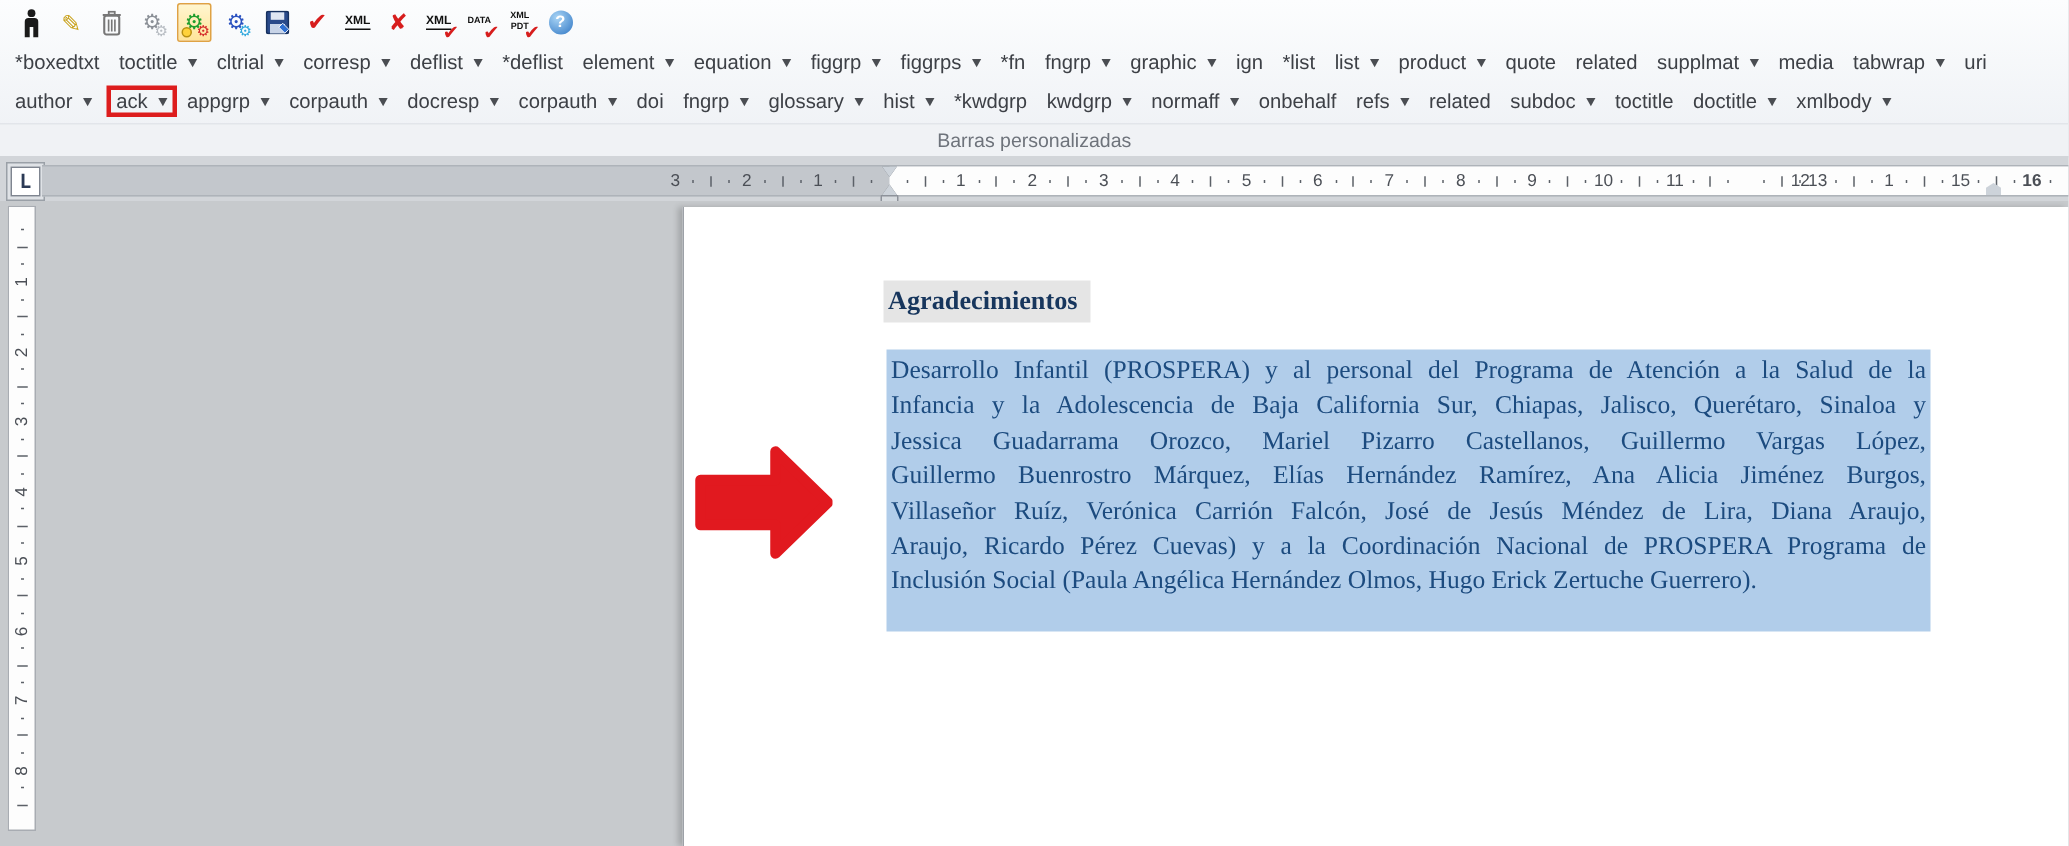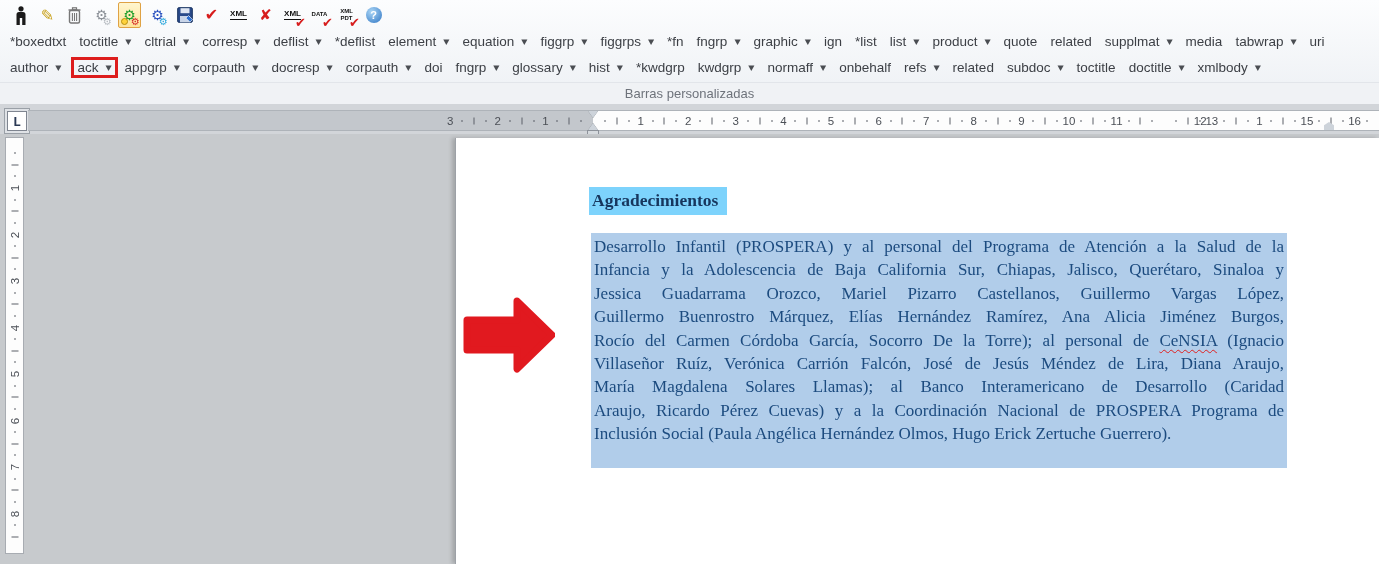--- a/index.html
+++ b/index.html
@@ -344,21 +344,21 @@
         <span class="rnum" style="left: 850.6px;">6</span>
         <span class="rnum" style="left: 898.2px;">7</span>
         <span class="rnum" style="left: 945.8px;">8</span>
         <span class="rnum" style="left: 993.4px;">9</span>
         <span class="rnum" style="left: 1041px;">10</span>
         <span class="rnum" style="left: 1088.6px;">11</span>
         <span class="rnum" style="left: 1136.2px; margin-left: 36px;">12</span>
         <span class="rnum" style="left: 1183.8px;">13</span>
         <span class="rnum" style="left: 1231.4px;">1</span>
         <span class="rnum" style="left: 1279px;">15</span>
-        <span class="rnum" style="left: 1326.6px;">16</span>
+        <span class="rnum" style="left: 1326.6px; font-weight: bold;">16</span>
         <span class="rtick" style="left: 446px;"></span>
         <span class="rdot" style="left: 434.1px;"></span>
         <span class="rdot" style="left: 457.9px;"></span>
         <span class="rtick" style="left: 493.6px;"></span>
         <span class="rdot" style="left: 481.7px;"></span>
         <span class="rdot" style="left: 505.5px;"></span>
         <span class="rtick" style="left: 541.2px;"></span>
         <span class="rdot" style="left: 529.3px;"></span>
         <span class="rdot" style="left: 553.1px;"></span>
         <span class="rtick" style="left: 588.8px;"></span>
@@ -452,26 +452,24 @@
       <span class="vtick" style="top: 352.25px;"></span>
       <span class="vdot" style="top: 340.625px;"></span>
       <span class="vdot" style="top: 363.875px;"></span>
       <span class="vtick" style="top: 398.75px;"></span>
       <span class="vdot" style="top: 387.125px;"></span>
     </div>
   <div id="page">
     <svg id="arrow" width="92" height="78" viewBox="0 0 92 78">
       <path d="M4 24 H54 V5 L89 39 L54 73 V54 H4 Z" fill="#e1191f" stroke="#e1191f" stroke-width="7" stroke-linejoin="round"></path>
     </svg>
-    <div id="heading" style="background: #7dd3fc; color: rgb(23, 54, 93);">Agradecimientos</div>
+    <div id="heading" style="background: #e5e5e5; color: rgb(23, 54, 93);">Agradecimientos</div>
     <div id="paragraph" style="background: rgb(177, 205, 234); color: rgb(28, 75, 127);">
         <div class="para-line">Desarrollo Infantil (PROSPERA) y al personal del Programa de Atención a la Salud de la</div>
         <div class="para-line">Infancia y la Adolescencia de Baja California Sur, Chiapas, Jalisco, Querétaro, Sinaloa y</div>
         <div class="para-line">Jessica Guadarrama Orozco, Mariel Pizarro Castellanos, Guillermo Vargas López,</div>
         <div class="para-line">Guillermo Buenrostro Márquez, Elías Hernández Ramírez, Ana Alicia Jiménez Burgos,</div>
-        <div class="para-line">Rocío del Carmen Córdoba García, Socorro De la Torre); al personal de <span class="spell">CeNSIA</span> (Ignacio</div>
         <div class="para-line">Villaseñor Ruíz, Verónica Carrión Falcón, José de Jesús Méndez de Lira, Diana Araujo,</div>
-        <div class="para-line">María Magdalena Solares Llamas); al Banco Interamericano de Desarrollo (Caridad</div>
         <div class="para-line">Araujo, Ricardo Pérez Cuevas) y a la Coordinación Nacional de PROSPERA Programa de</div>
         <div class="para-line last">Inclusión Social (Paula Angélica Hernández Olmos, Hugo Erick Zertuche Guerrero).</div>
       </div>
   </div>
 </div>
 
 </body></html>

